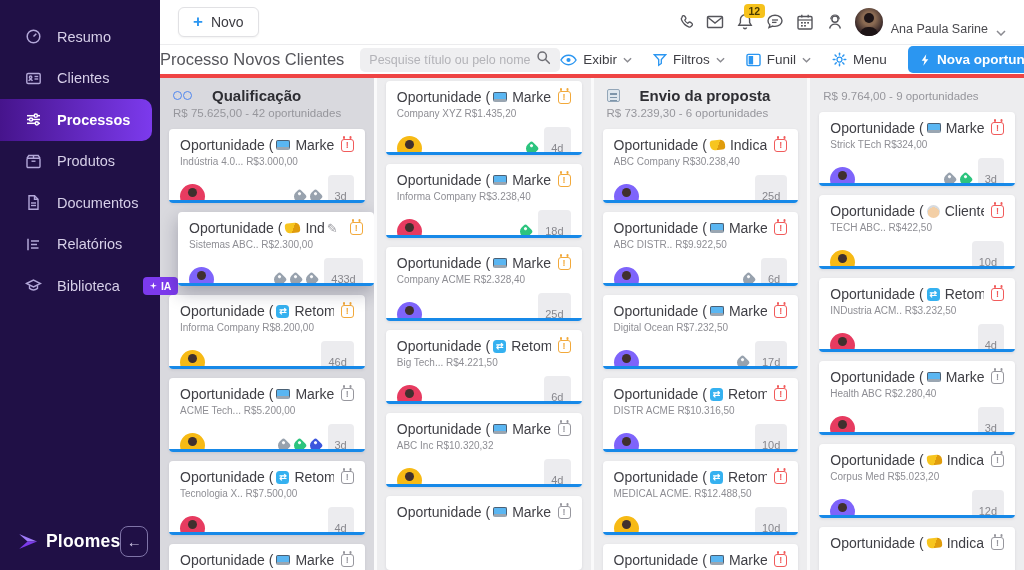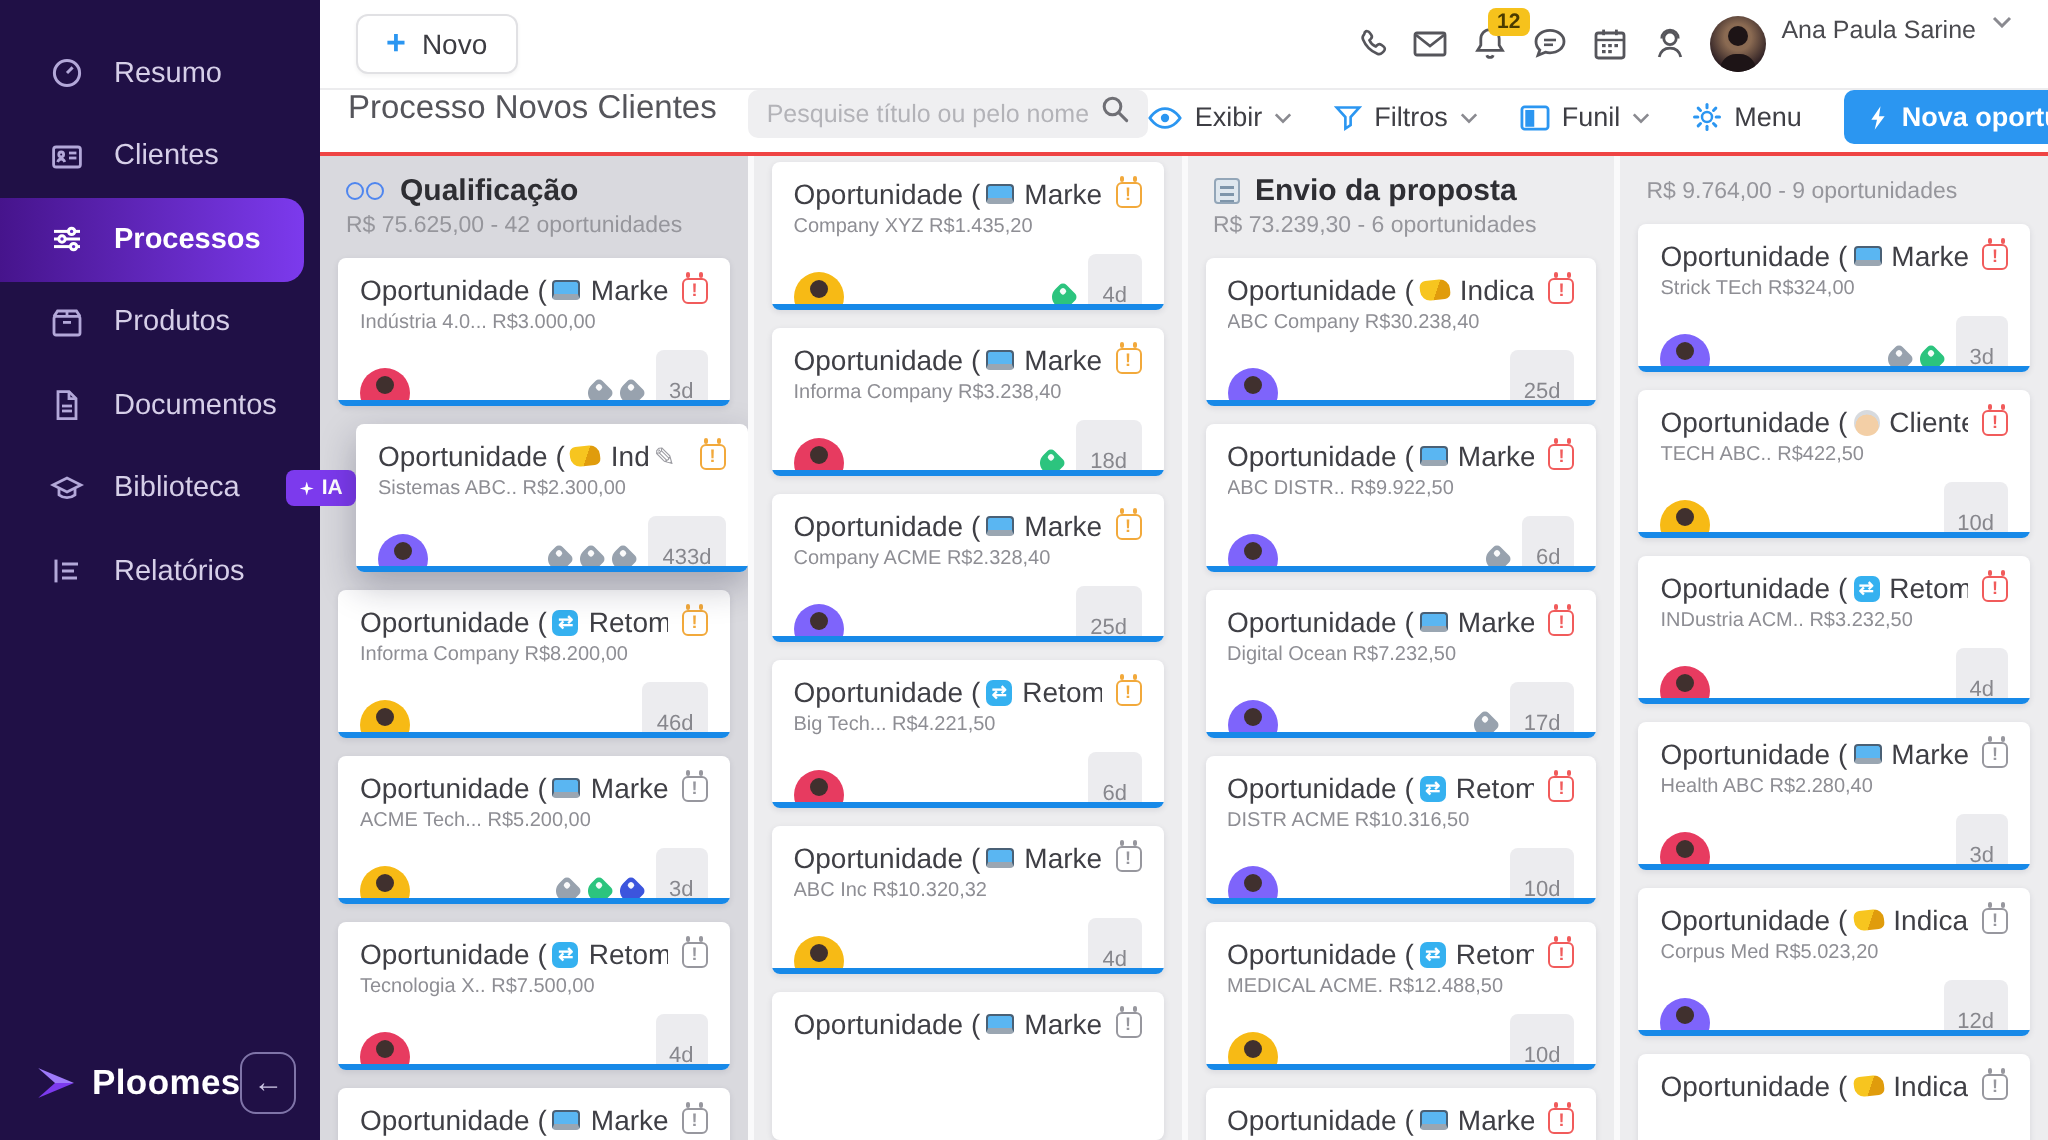--- a/index.html
+++ b/index.html
@@ -19,41 +19,41 @@
   .collapse-btn{width:34px;height:31px;border:1.2px solid #7f74a8;border-radius:8px;color:#cfc8e6;display:flex;align-items:center;justify-content:center;font-size:15px;background:transparent;cursor:pointer}
 
   
   .main{flex:1;display:flex;flex-direction:column;min-width:0}
   .topbar{height:45px;background:#fff;border-bottom:1px solid #ececee;display:flex;align-items:center;padding:0 18px;flex:none}
   .novo-btn{border:1px solid #e1e1e4;border-radius:6px;padding:6px 14px;display:flex;gap:8px;align-items:center;font-size:14px;color:#3c3c42;background:#fff;box-shadow:0 1px 2px rgba(0,0,0,.05);cursor:pointer}
   .plus{color:#2b96f1;font-size:17px;font-weight:700;line-height:12px}
   .top-icons{margin-left:auto;display:flex;align-items:center;gap:10px}
   .tico{position:relative;display:flex;align-items:center;cursor:pointer}
   .notif-badge{position:absolute;top:-8px;right:-10px;background:#f6c21c;color:#4a3b00;font-size:10.5px;font-weight:700;padding:1px 4.5px;border-radius:4px}
-  .user{display:flex;align-items:flex-start;gap:8px;cursor:pointer}
+  .user{display:flex;align-items:flex-end;gap:8px;cursor:pointer}
   .user-photo{width:28px;height:28px;border-radius:50%;background:radial-gradient(circle at 50% 38%,#8a6a52 30%,#2e2024 72%);position:relative;overflow:hidden}
   .user-photo::before{content:"";position:absolute;width:10px;height:10px;border-radius:50%;background:#1d1416;left:9px;top:5px}
   .user-photo::after{content:"";position:absolute;width:18px;height:10px;border-radius:8px 8px 0 0;background:#1d1416;left:5px;bottom:-1px}
   .user-name{font-size:12.5px;color:#4a4a4f}
 
-  .toolbar{height:33px;background:#fff;border-bottom:2px solid #ef4444;display:flex;align-items:flex-start;padding:0 14px;flex:none}
+  .toolbar{height:33px;background:#fff;border-bottom:4px solid #ef4444;display:flex;align-items:center;padding:0 0;flex:none}
   .page-title{font-size:16.5px;color:#55555b;white-space:nowrap}
   .searchbox{width:207px;height:24px;background:#efeff1;border-radius:5px;display:flex;align-items:center;padding:0 9px;margin-left:16px;gap:6px}
   .searchbox input{border:none;background:transparent;outline:none;flex:1;font-size:12.5px;color:#6f6f75;min-width:0}
   .searchbox input::placeholder{color:#b3b3b8}
   .tool-controls{margin-left:auto;display:flex;align-items:center;gap:21px;font-size:13.5px;color:#3e3e44}
   .tctrl{display:flex;align-items:center;gap:6px;cursor:pointer;white-space:nowrap}
   .nova-btn{background:#2b96f1;color:#fff;border:none;border-radius:5px;height:27px;padding:0 12px;display:flex;align-items:center;gap:7px;font-size:13.5px;font-weight:600;cursor:pointer;white-space:nowrap}
 
   
   .board{flex:1;display:flex;gap:3px;background:#fafafb;overflow:hidden;min-height:0}
   .col{flex:1;display:flex;flex-direction:column;background:#ededef;min-width:0}
   .col.highlight{background:#d9d9de}
   .col-head{padding:9px 13px 7px;cursor:pointer}
-  .col-title{font-size:15px;font-weight:700;color:#2e2e33;display:flex;align-items:center;gap:8px;white-space:nowrap}
+  .col-title{font-size:15px;font-weight:700;color:#2e2e33;display:flex;align-items:center;gap:20px;white-space:nowrap}
   .col-title .em{margin:0}
   .col-sub{font-size:11.5px;color:#96969c;margin-top:3px;white-space:nowrap}
   .cards{flex:1;padding:3px 9px 0;overflow:hidden}
 
   .card{position:relative;background:#fff;border-radius:4px;padding:8px 11px 6px;margin-bottom:9px;height:74px;box-shadow:0 1px 3px rgba(30,30,60,.10);overflow:hidden;cursor:pointer}
   .card.editing{transform:translateX(9px);box-shadow:0 7px 18px rgba(20,20,50,.28);z-index:3}
   .card-top{display:flex;align-items:center}
   .card-title{flex:1;display:flex;align-items:center;font-size:14px;color:#3f3f45;white-space:nowrap;overflow:hidden;min-width:0}
   .edit-ic{margin:0 5px 0 3px;color:#9b9ba1;font-size:13px;flex:none}
   .card-sub{font-size:10px;color:#8e8e94;margin-top:3px;white-space:nowrap;overflow:hidden}
@@ -152,41 +152,41 @@
             <path d="M4 1.8h5.5l3.5 3.5v10H4z"></path>
             <path d="M9.5 1.8v3.5H13"></path>
             <line x1="6" y1="9" x2="11" y2="9"></line>
             <line x1="6" y1="11.5" x2="11" y2="11.5"></line>
           </svg>
         </span>
       <span>Documentos</span>
     </div>
     <div class="nav-item">
       <span class="nicon">
-          <svg width="17" height="17" viewBox="0 0 17 17" fill="none" stroke="#b3a8d9" stroke-width="1.4">
-            <path d="M1.5 6.5L8.5 3l7 3.5-7 3.5z"></path>
-            <path d="M4.5 8.2v3.2c2.4 1.9 5.6 1.9 8 0V8.2"></path>
-          </svg>
-        </span>
-      <span>Biblioteca</span>
-      <span class="ia-badge">
-          <span class="sparkle"></span>
-          <span>IA</span>
-        </span>
-    </div>
-    <div class="nav-item">
-      <span class="nicon">
           <svg width="17" height="17" viewBox="0 0 17 17" fill="none" stroke="#b3a8d9" stroke-width="1.5">
             <line x1="3" y1="2.8" x2="3" y2="14.2"></line>
             <line x1="6" y1="5" x2="14" y2="5"></line>
             <line x1="6" y1="8.5" x2="12" y2="8.5"></line>
             <line x1="6" y1="12" x2="13.5" y2="12"></line>
           </svg>
         </span>
       <span>Relatórios</span>
+    </div>
+    <div class="nav-item">
+      <span class="nicon">
+          <svg width="17" height="17" viewBox="0 0 17 17" fill="none" stroke="#b3a8d9" stroke-width="1.4">
+            <path d="M1.5 6.5L8.5 3l7 3.5-7 3.5z"></path>
+            <path d="M4.5 8.2v3.2c2.4 1.9 5.6 1.9 8 0V8.2"></path>
+          </svg>
+        </span>
+      <span>Biblioteca</span>
+      <span class="ia-badge">
+          <span class="sparkle"></span>
+          <span>IA</span>
+        </span>
     </div>
   </nav>
   <div class="side-bottom">
     <div class="brand">
       <svg width="20" height="21" viewBox="0 0 20 21">
           <polygon points="1,3 19,10.5 9.5,10.5" fill="#9f7bfa"></polygon>
           <polygon points="1,18 19,10.5 9.5,10.5" fill="#7c3aed"></polygon>
           <polygon points="1,3 6.5,10.5 1,18" fill="#201046"></polygon>
         </svg>
       <span>Ploomes</span>

